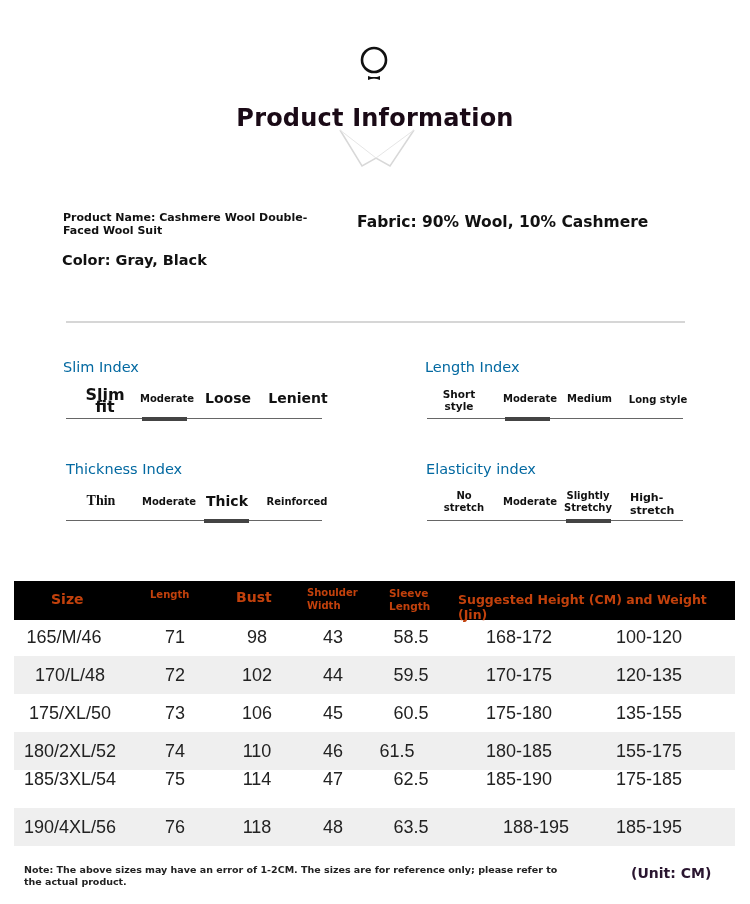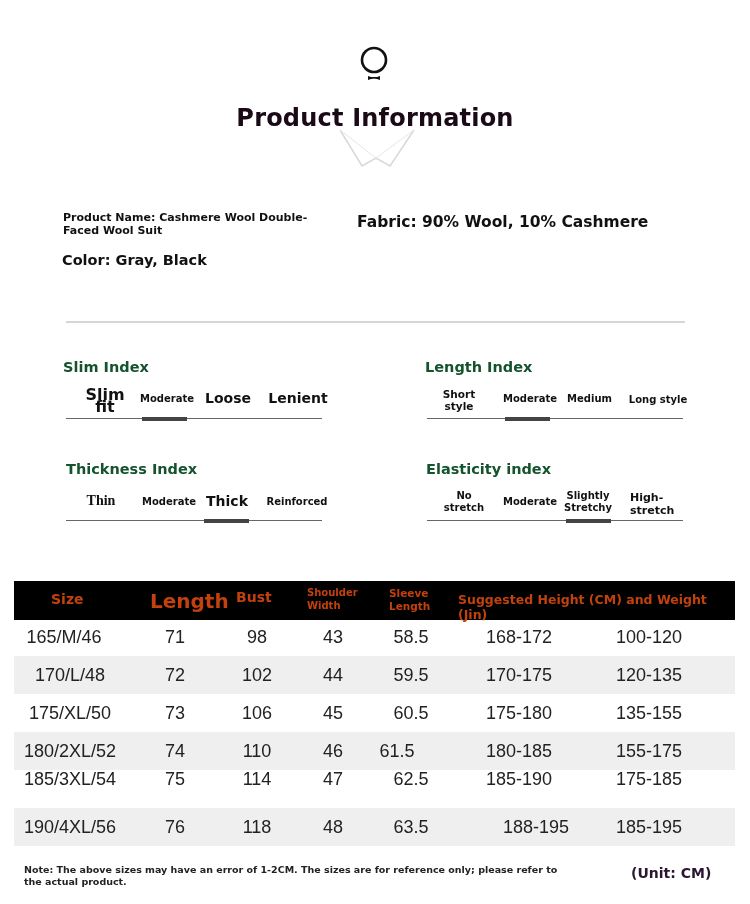--- a/index.html
+++ b/index.html
@@ -15,21 +15,21 @@
 
   
   .pname { position: absolute; left: 63px; top: 211px; width: 270px; font-size: 11px;
            font-weight: bold; line-height: 13px; color: #111; }
   .fabric { position: absolute; left: 357px; top: 213px; font-size: 15.5px; font-weight: bold; color: #111; }
   .color { position: absolute; left: 62px; top: 252px; font-size: 14.5px; font-weight: bold; color: #111; }
 
   .divider { position: absolute; left: 66px; top: 321px; width: 619px; height: 2px; background: #d6d6d6; }
 
   
-  .idx-title { position: absolute; font-size: 14.5px; font-weight: bold; color: #14532d; }
+  .idx-title { position: absolute; font-size: 14.5px; font-weight: normal; color: #0369a1; }
   .idx-line { position: absolute; height: 1px; background: #666; }
   .idx-mark { position: absolute; height: 4px; background: #444; }
   .idx-opt { position: absolute; text-align: center; font-weight: bold; color: #111; line-height: 12px; }
 
   
   .tbl { position: absolute; left: 14px; top: 581px; width: 721px; }
   .thead { position: absolute; left: 0; top: 0; width: 721px; height: 39px; background: #000; color: #fff; }
   .th { position: absolute; font-weight: bold; color: #c2410c; }
   .row { position: absolute; left: 0; width: 721px; height: 38px; }
   .row.alt { background: #efefef; }
@@ -96,21 +96,21 @@
   <div class="idx-opt" style="left:500px;top:496px;width:60px;font-size:10px;">Moderate</div>
   <div class="idx-opt" style="left:562px;top:490px;width:52px;font-size:10px;">Slightly Stretchy</div>
   <div class="idx-opt" style="left:630px;top:491px;width:48px;font-size:11px;line-height:13px;text-align:left;">High-stretch</div>
   <div class="idx-line" style="left:427px;top:520px;width:256px;"></div>
   <div class="idx-mark" style="left:566px;top:519px;width:45px;"></div>
 </div>
 
 <div class="tbl">
   <div class="thead">
     <div class="th" style="left:37px;top:10px;font-size:14px;">Size</div>
-    <div class="th" style="left:136px;top:8px;font-size:20px;">Length</div>
+    <div class="th" style="left:136px;top:8px;font-size:10px;">Length</div>
     <div class="th" style="left:222px;top:8px;font-size:14px;">Bust</div>
     <div class="th" style="left:293px;top:5px;width:60px;font-size:10px;line-height:13px;">Shoulder Width</div>
     <div class="th" style="left:375px;top:6px;width:50px;font-size:10.5px;line-height:13px;">Sleeve Length</div>
     <div class="th" style="left:444px;top:11px;font-size:12.5px;">Suggested Height (CM) and Weight (Jin)</div>
   </div>
 
   <div class="row" style="top:37px;">
     <div class="td" style="left:0;width:100px;">165/M/46</div>
     <div class="td" style="left:136px;width:50px;">71</div>
     <div class="td" style="left:218px;width:50px;">98</div>

